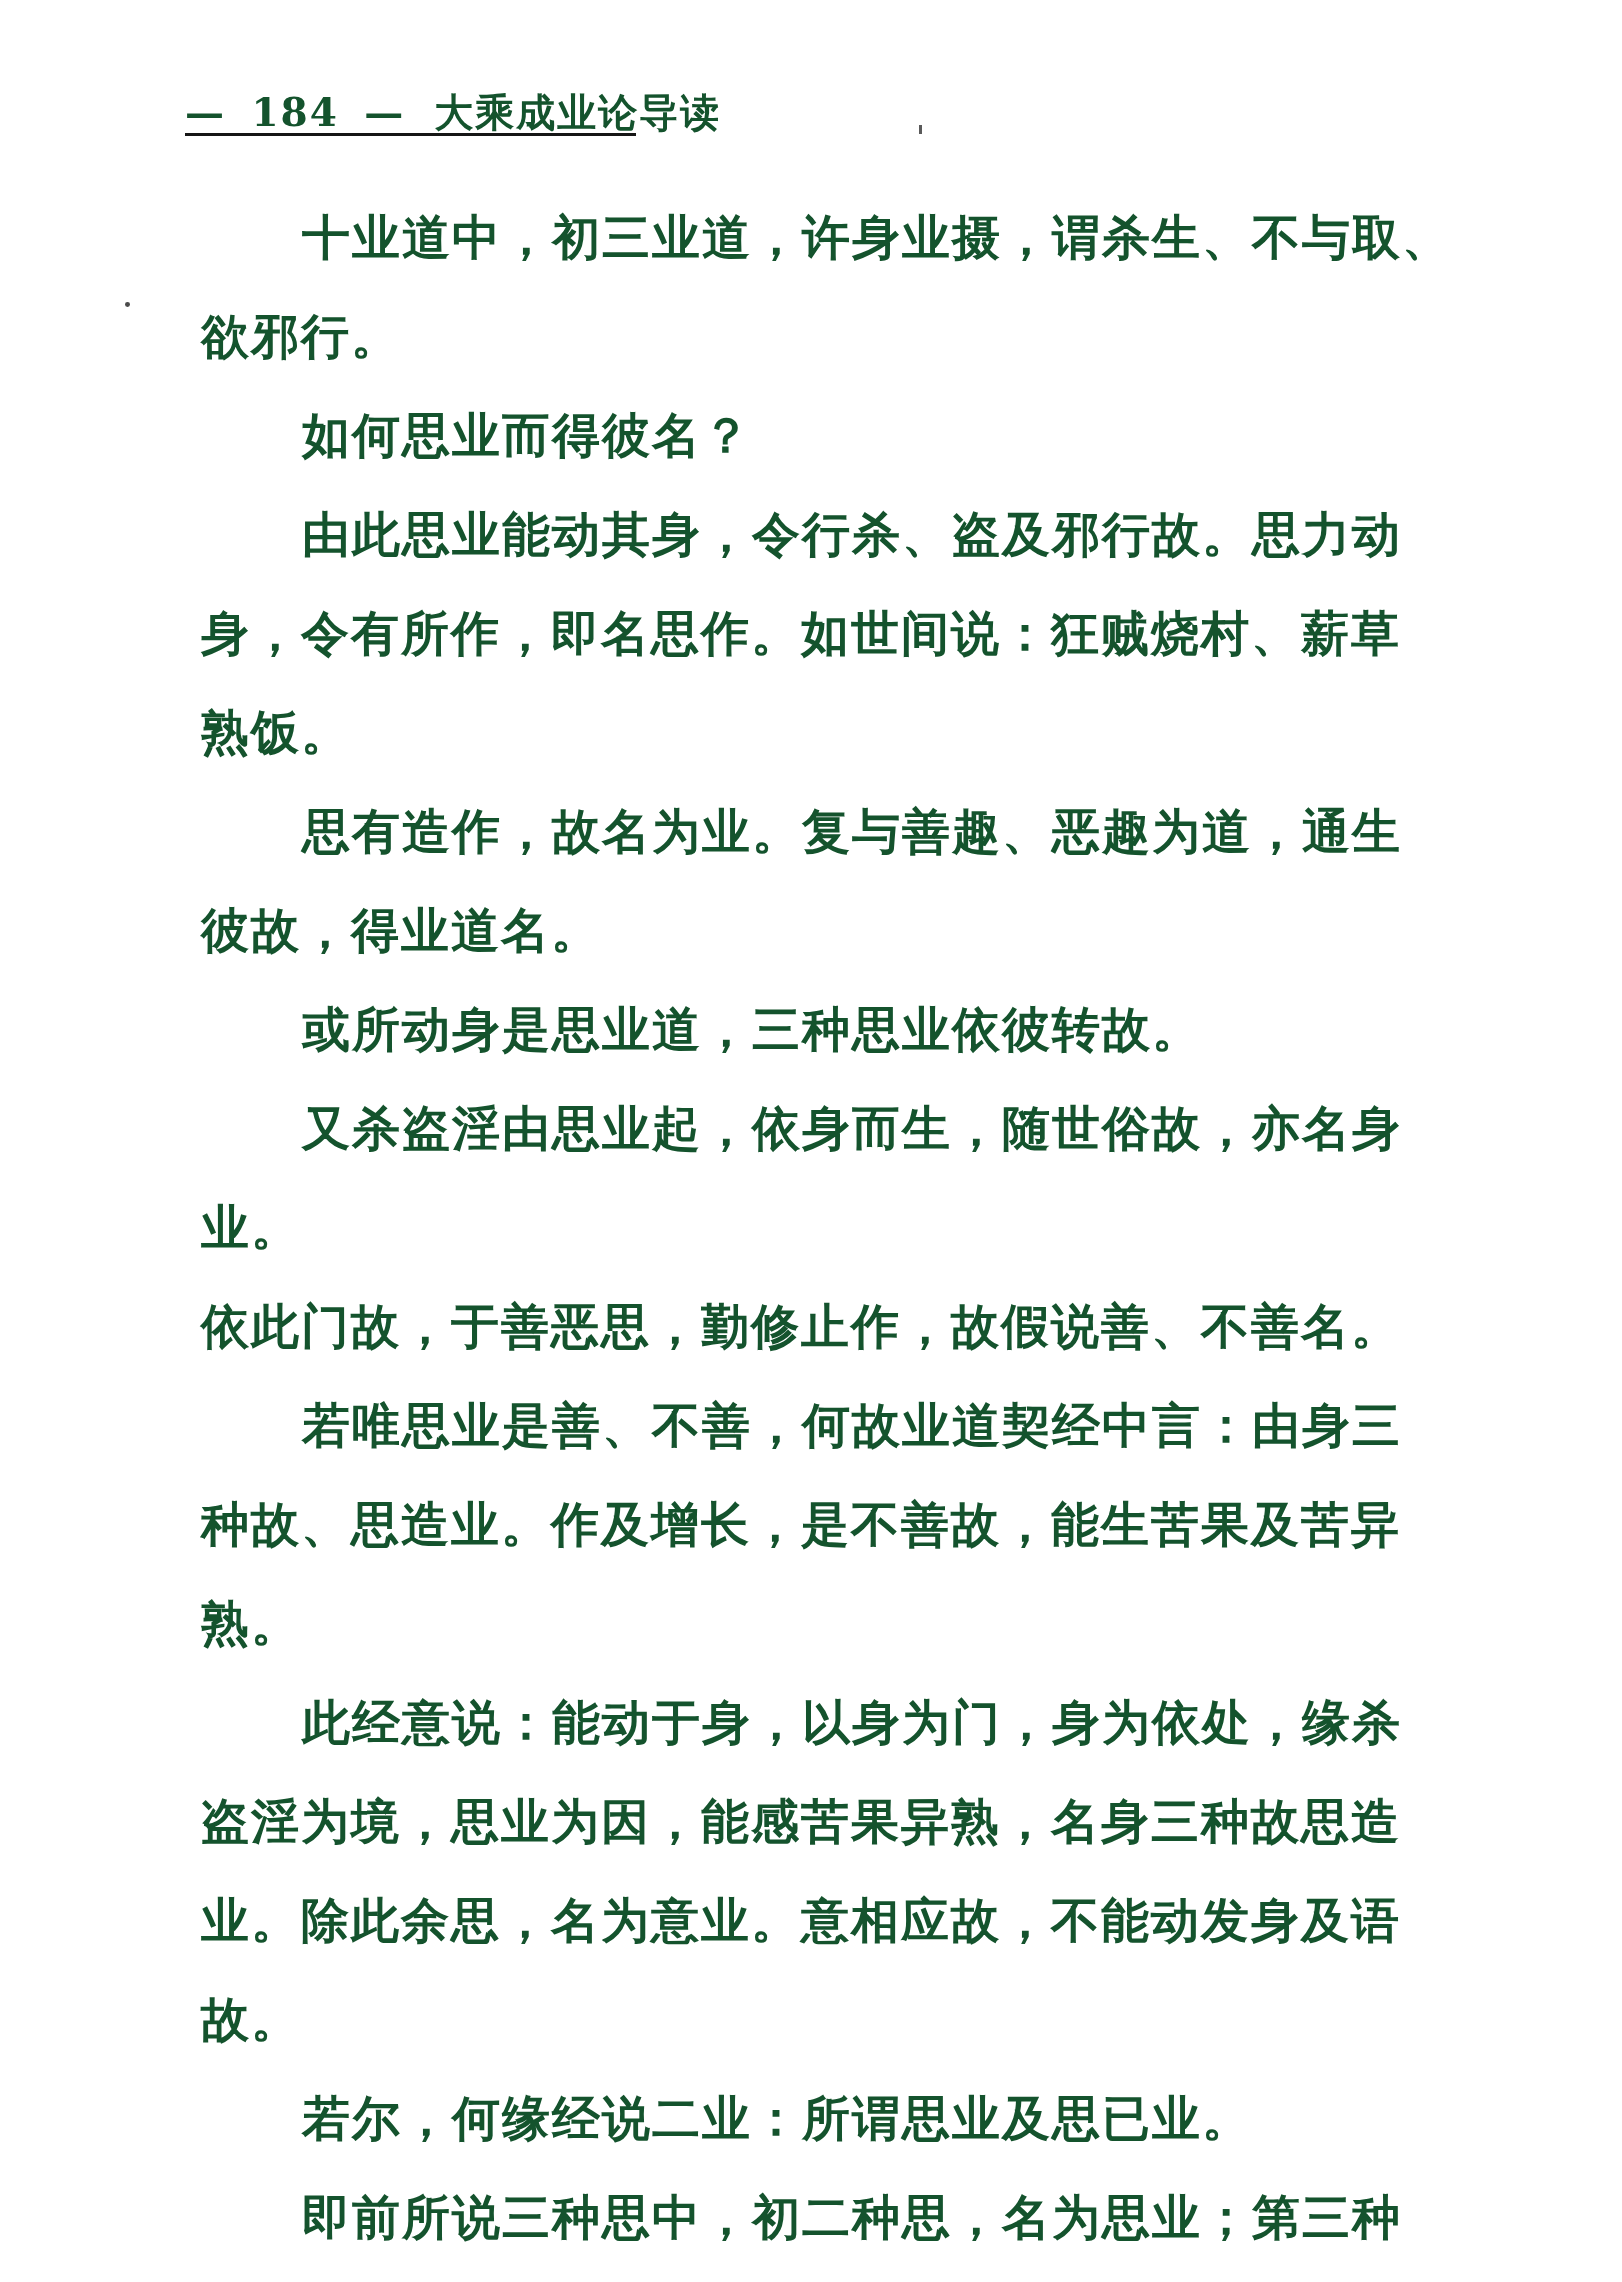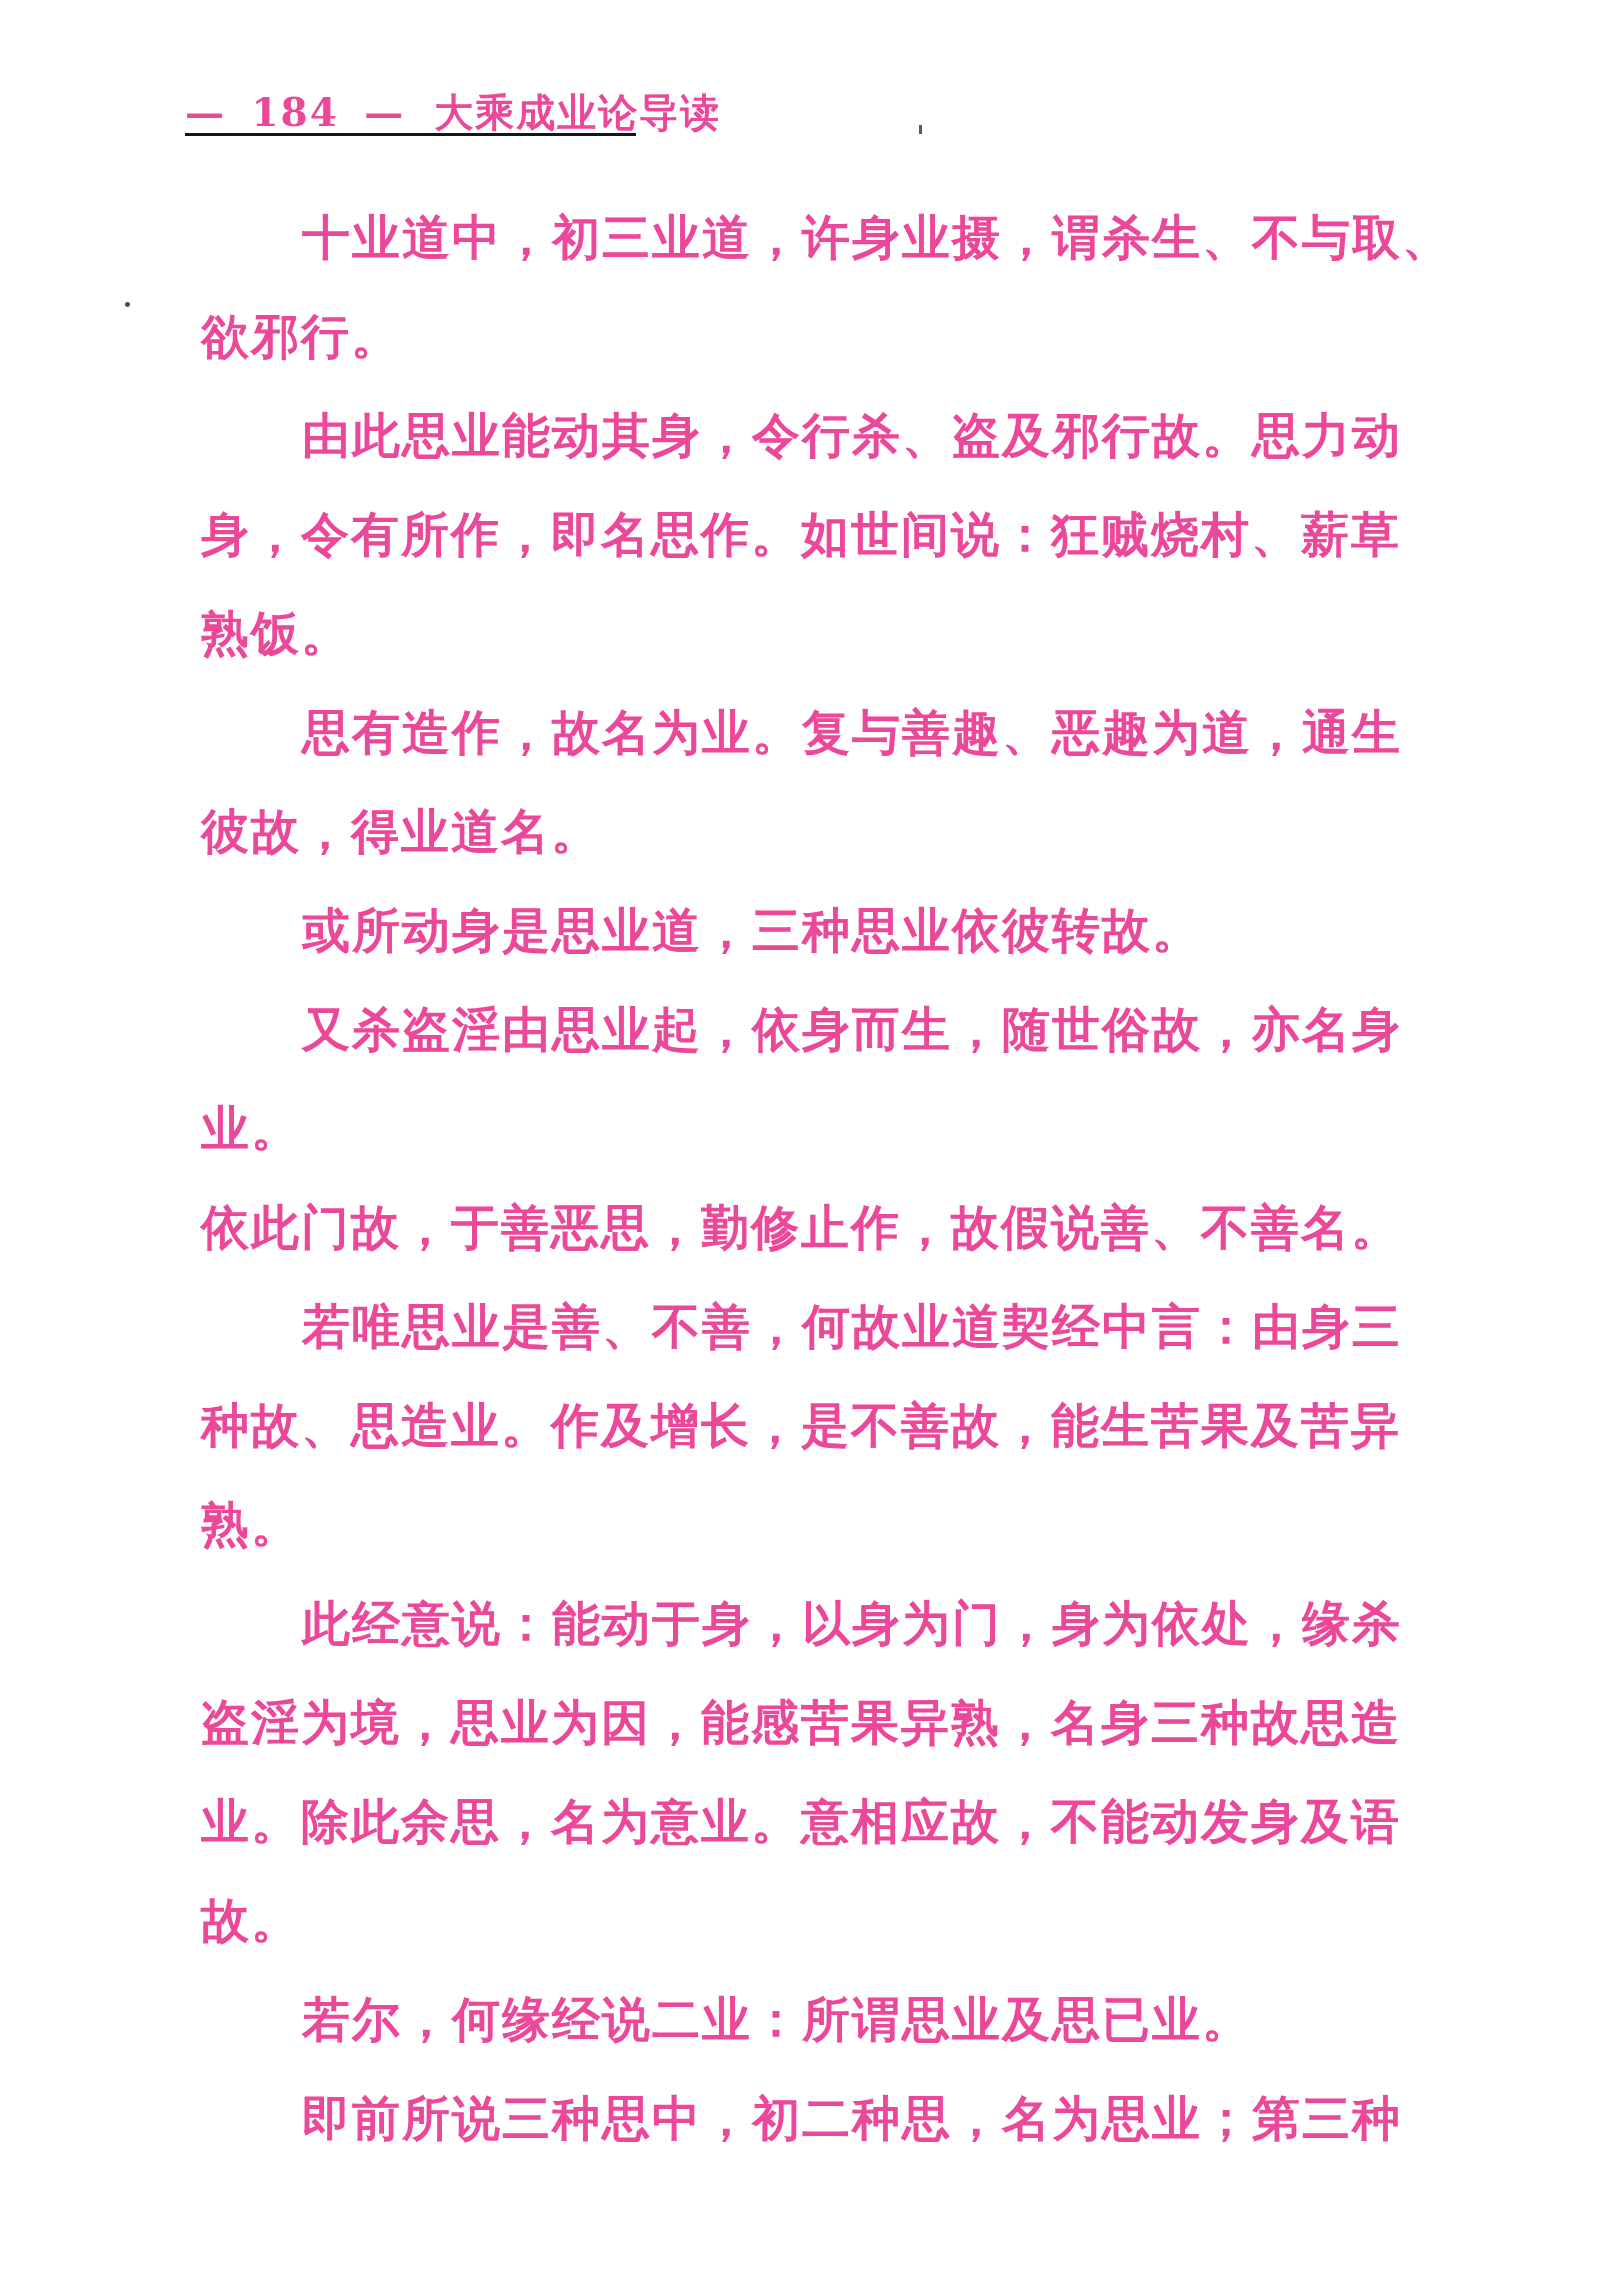--- a/index.html
+++ b/index.html
@@ -7,21 +7,21 @@
     padding: 0;
     background: #e8e8e8;
   }
   .page {
     position: relative;
     width: 1623px;
     height: 2282px;
     background: #ffffff;
     overflow: hidden;
     font-family: "DejaVu Serif", "Liberation Serif", serif;
-    color: #ec4899;
+    color: #14532d;
   }
   header.running-header {
     position: absolute;
     left: 185px;
     top: 86px;
     display: flex;
     align-items: baseline;
     gap: 29px;
     font-size: 39px;
     font-weight: 700;
@@ -83,20 +83,21 @@
   <header class="running-header">
     <span class="page-marker">— 184 —</span>
     <span class="book-title">大乘成业论导读</span>
   </header>
 
   <div class="header-rule"></div>
 
   <main class="body-text" id="body-text">
       <p class="line indent">十业道中，初三业道，许身业摄，谓杀生、不与取、</p>
       <p class="line">欲邪行。</p>
+      <p class="line indent">如何思业而得彼名？</p>
       <p class="line indent">由此思业能动其身，令行杀、盗及邪行故。思力动</p>
       <p class="line">身，令有所作，即名思作。如世间说：狂贼烧村、薪草</p>
       <p class="line">熟饭。</p>
       <p class="line indent">思有造作，故名为业。复与善趣、恶趣为道，通生</p>
       <p class="line">彼故，得业道名。</p>
       <p class="line indent">或所动身是思业道，三种思业依彼转故。</p>
       <p class="line indent">又杀盗淫由思业起，依身而生，随世俗故，亦名身</p>
       <p class="line">业。</p>
       <p class="line">依此门故，于善恶思，勤修止作，故假说善、不善名。</p>
       <p class="line indent">若唯思业是善、不善，何故业道契经中言：由身三</p>

